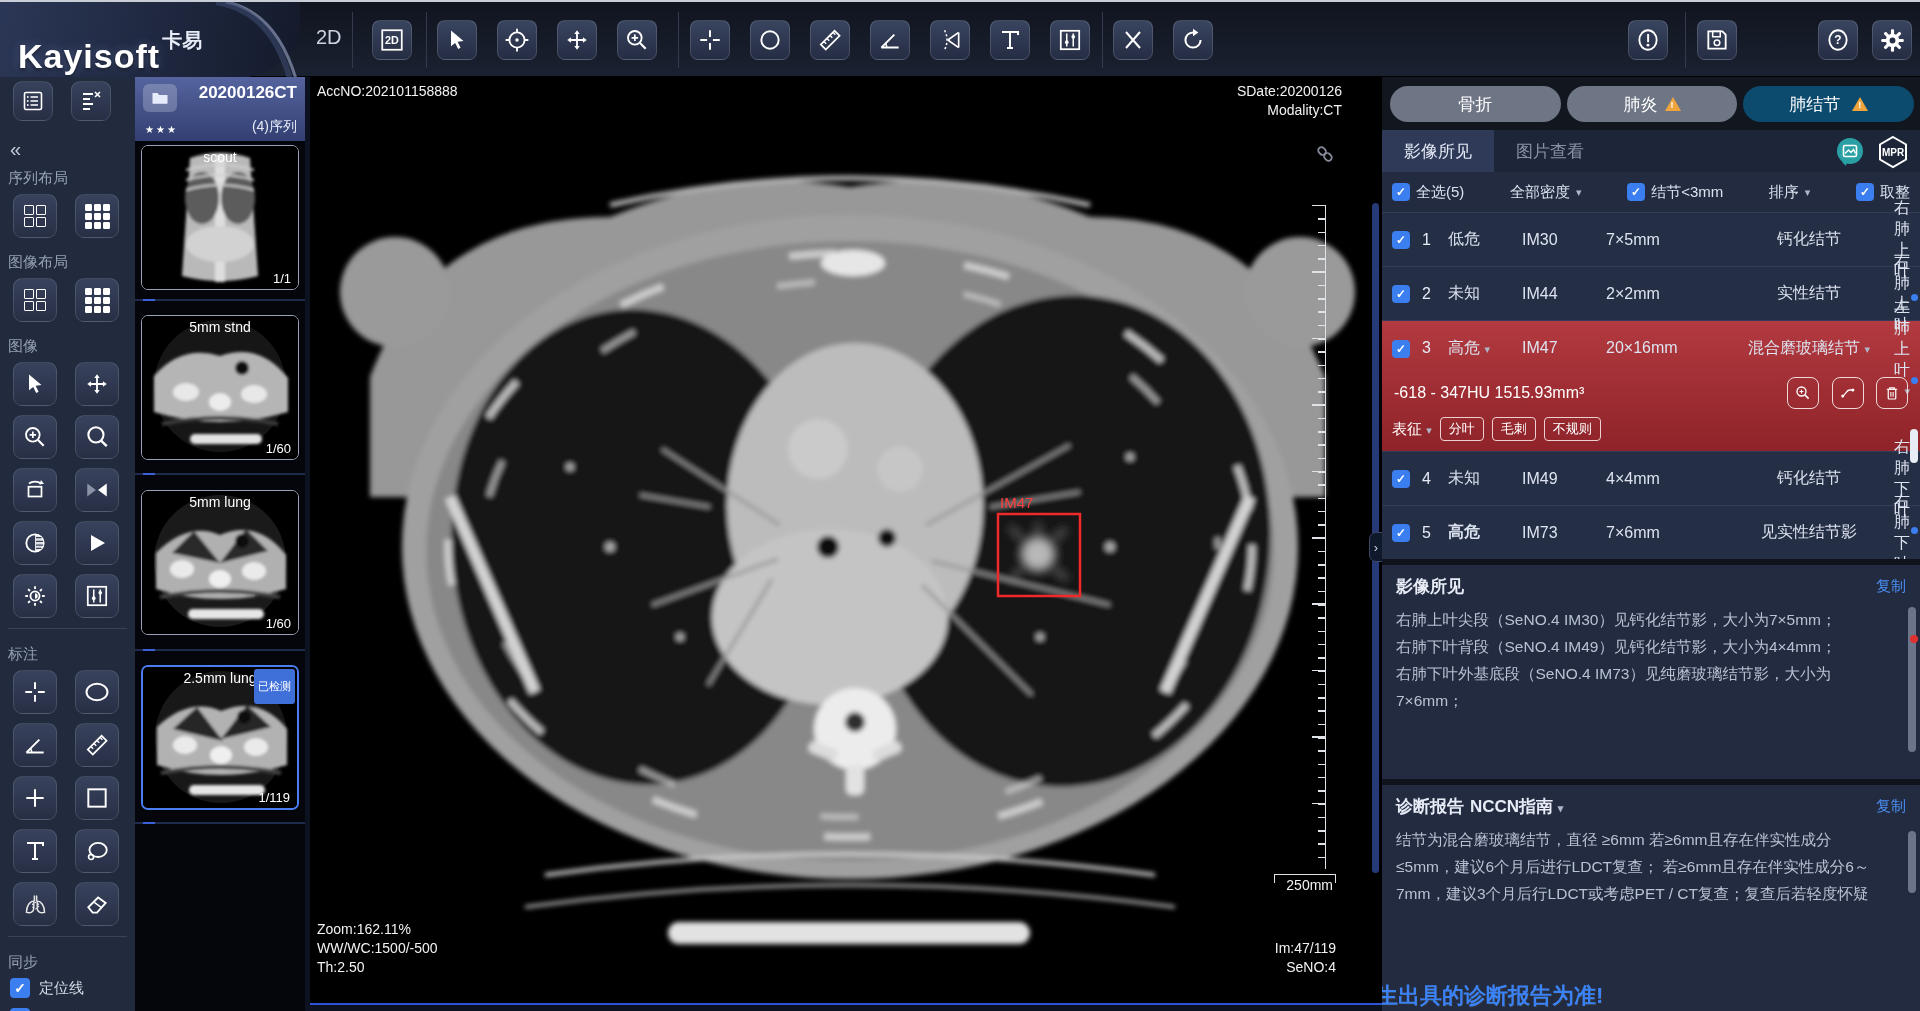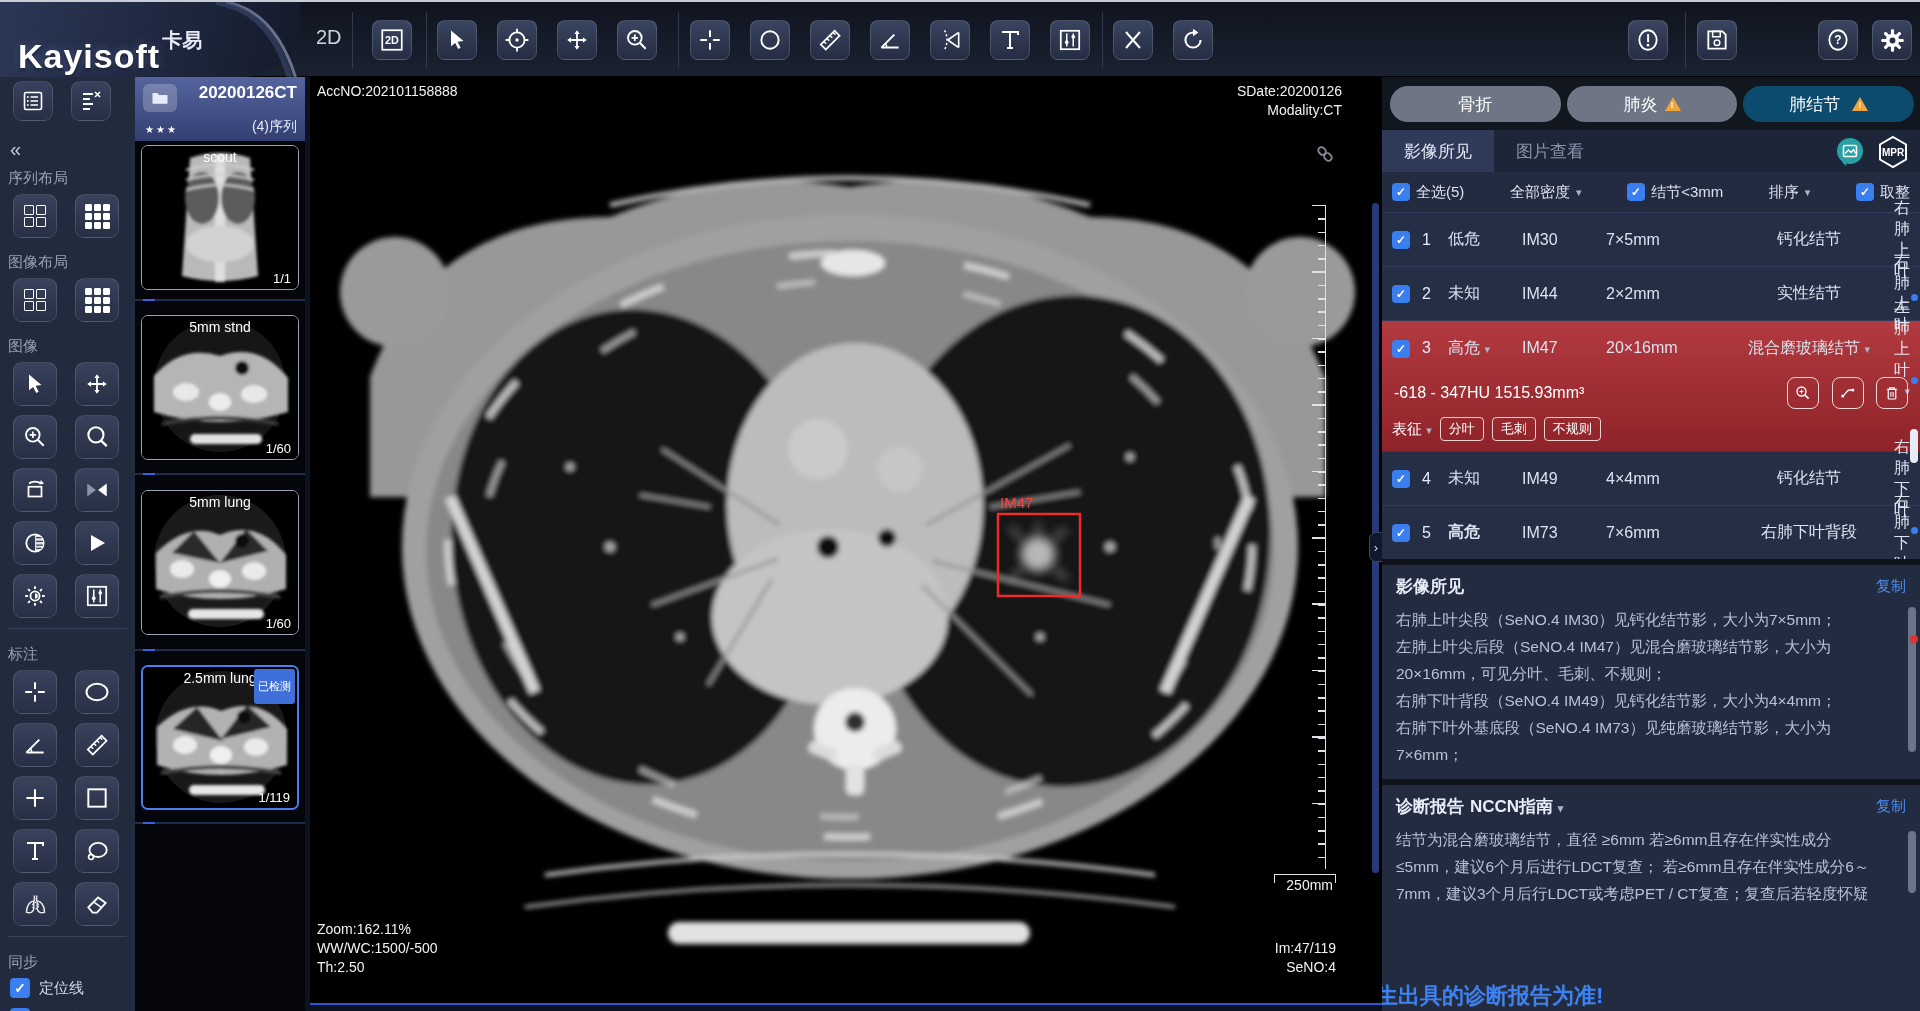--- a/index.html
+++ b/index.html
@@ -866,33 +866,32 @@
     <span class="c-loc">右肺下叶</span>
   </div>
   <div class="nrow">
     <span class="c-cb"><span class="cb cb-sm">
           <span>✓</span>
         </span></span>
     <span class="c-no">5</span>
     <span class="c-risk risk-red">高危</span>
     <span class="c-im">IM73</span>
     <span class="c-size">7×6mm</span>
-    <span class="c-type">右肺下叶背段</span>
+    <span class="c-type">见实性结节影</span>
     <span class="c-loc">右肺下叶</span>
   </div>
 
 
   <div class="section" style="height:220px">
     <div class="sec-hdr">
       <span class="sec-title">影像所见</span>
       <span class="copy-link">复制</span>
     </div>
     <div class="sec-body">
       <div>右肺上叶尖段（SeNO.4 IM30）见钙化结节影，大小为7×5mm；</div>
-      <div>左肺上叶尖后段（SeNO.4 IM47）见混合磨玻璃结节影，大小为20×16mm，可见分叶、毛刺、不规则；</div>
       <div>右肺下叶背段（SeNO.4 IM49）见钙化结节影，大小为4×4mm；</div>
       <div>右肺下叶外基底段（SeNO.4 IM73）见纯磨玻璃结节影，大小为7×6mm；</div>
     </div>
     <div class="sec-scroll" style="top:42px;height:145px"></div>
   </div>
 
   <div class="section" style="height:132px">
     <div class="sec-hdr">
       <span class="sec-title">
         <span>诊断报告</span>

